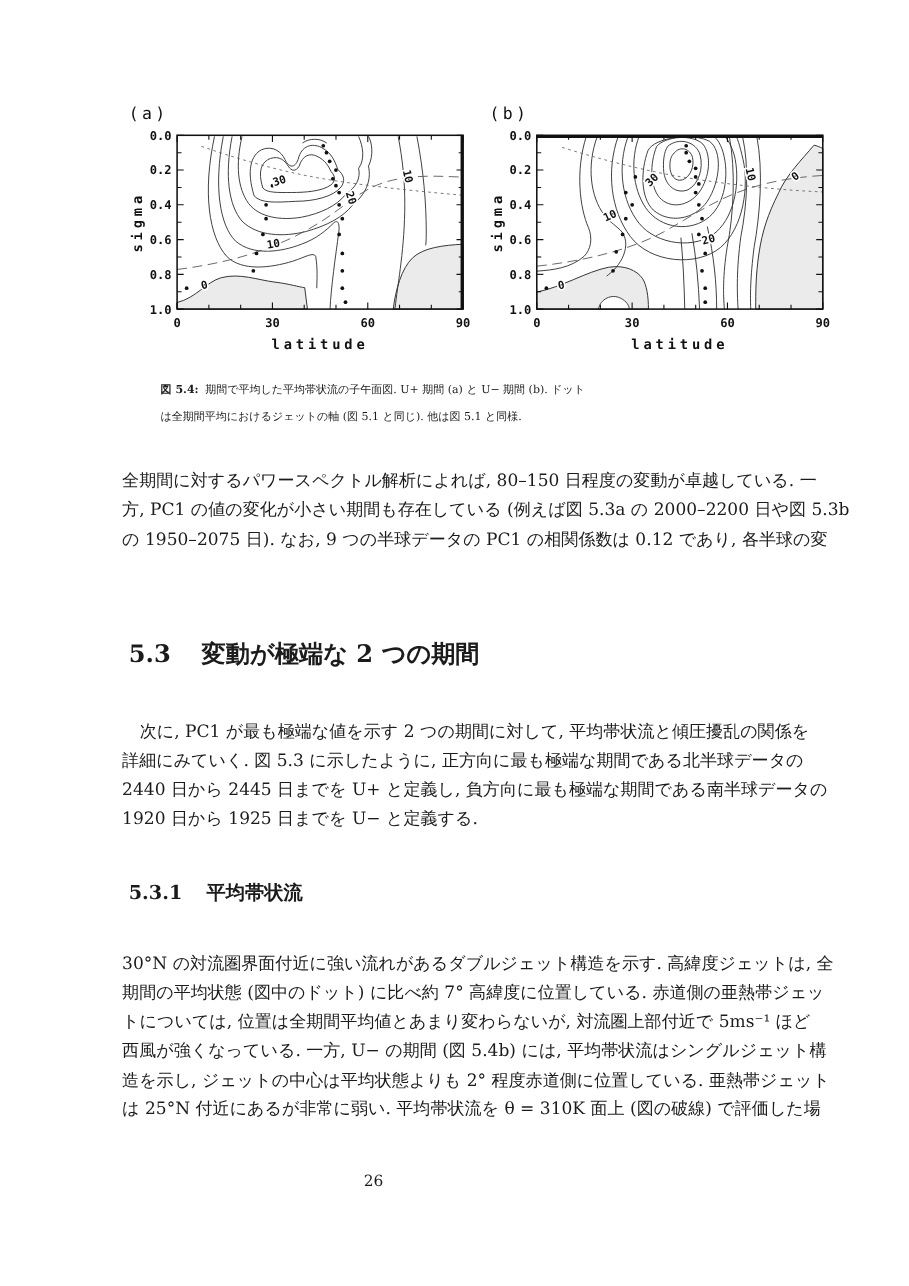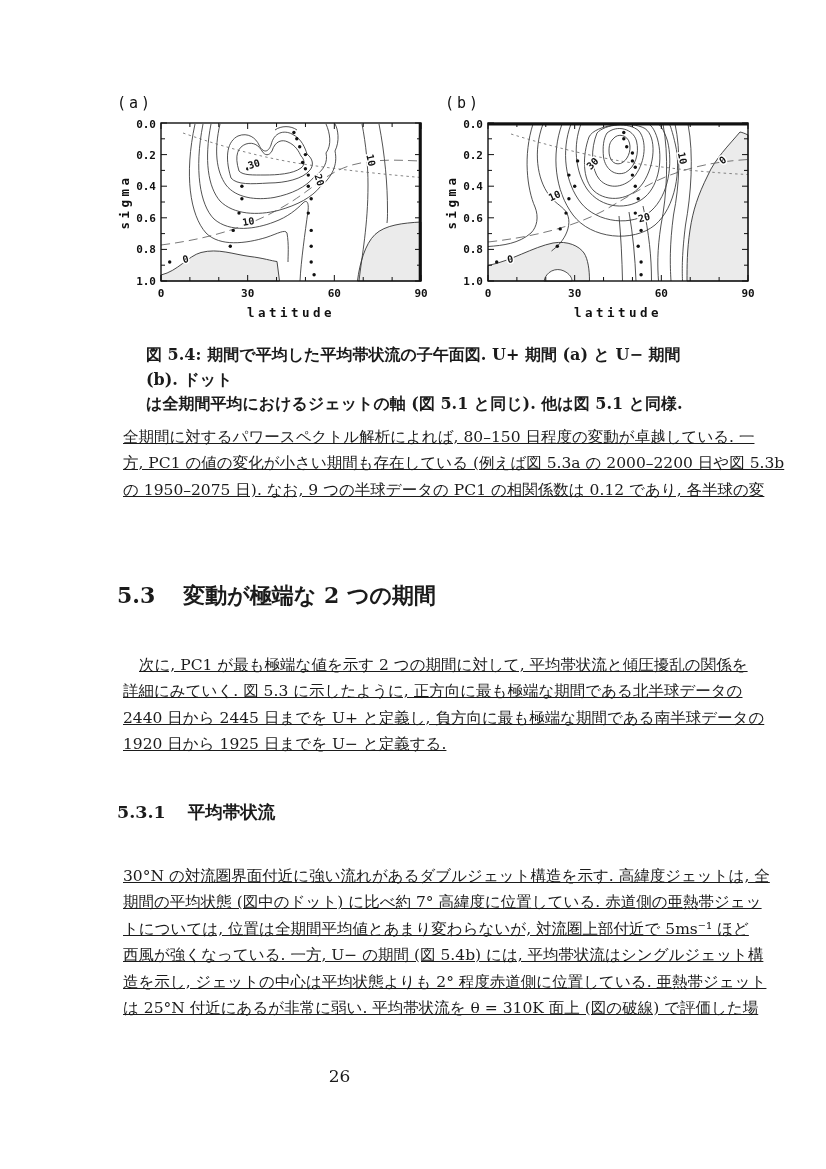--- a/index.html
+++ b/index.html
@@ -17,37 +17,37 @@
   svg.plot text {
     font-family:"DejaVu Sans Mono","Liberation Mono",monospace;
     fill:#111; font-weight:bold;
   }
   .ticktext { font-size:11px; }
   .axistext { font-size:12.5px; letter-spacing:3.5px; }
   .clabel { font-size:10px; paint-order:stroke; stroke:#ffffff; stroke-width:3px; }
   
   .caption {
     position:absolute; left:146px; top:343px; width:566px;
-    font-size:16px; line-height:24.5px;font-weight:bold;
+    font-size:10px; line-height:24.5px;
   }
   .caption b { margin-right:6px; }
   
-  .para { position:absolute; left:123px; width:600px; font-size:15.5px; line-height:26.4px;text-decoration:underline; }
+  .para { position:absolute; left:111px; width:600px; font-size:15.5px; line-height:26.4px; }
   .para .line { white-space:nowrap; }
   .para .indent { text-indent:16px; }
   .section-h {
     position:absolute; left:117px; top:580px; font-size:22px; font-weight:bold; line-height:30px;
   }
   .section-h .num { margin-right:28px; font-family:"DejaVu Serif","Liberation Serif",serif;text-align:center; }
   .subsection-h {
     position:absolute; left:117px; top:800px; font-size:17.5px; font-weight:bold; line-height:24px;
   }
   .subsection-h .num { margin-right:22px; }
   .page-number {
-    position:absolute; left:0; top:1066px; width:679px; text-align:center; font-size:17px;
+    position:absolute; left:0; top:1066px; width:679px; text-align:center; font-size:14px;
   }
 </style>
 </head>
 <body>
 
 <div class="page">
 
   <div class="panel-label" style="left:117px; top:94px;">(a)</div>
   <div class="panel-label" style="left:445px; top:94px;">(b)</div>
 

